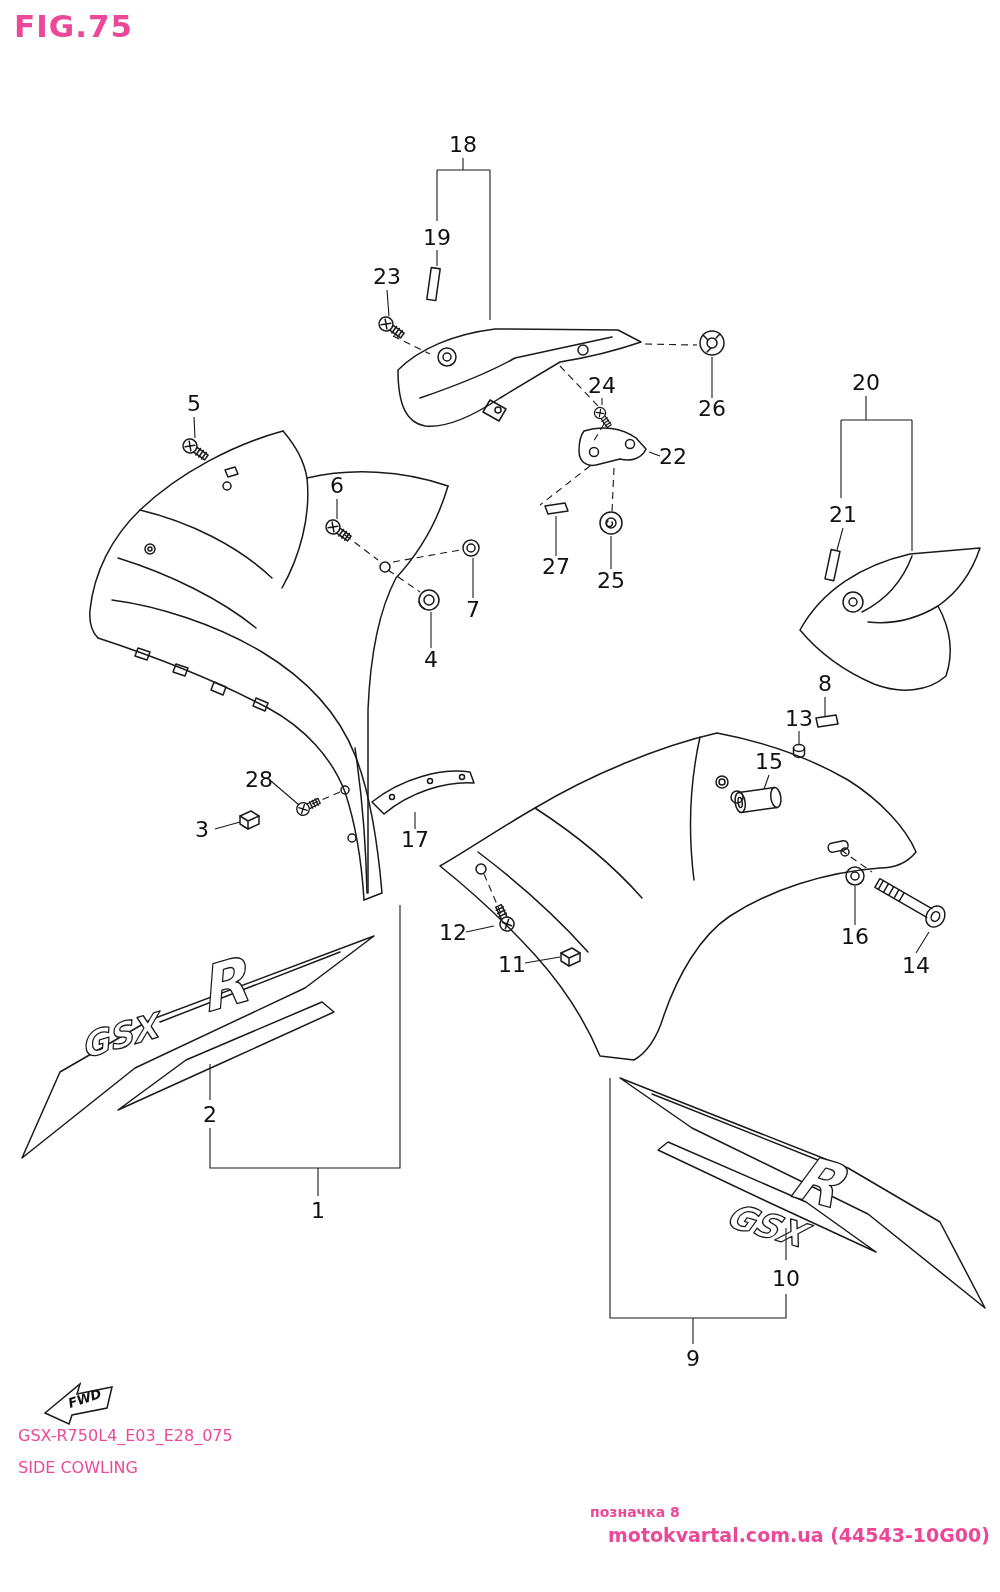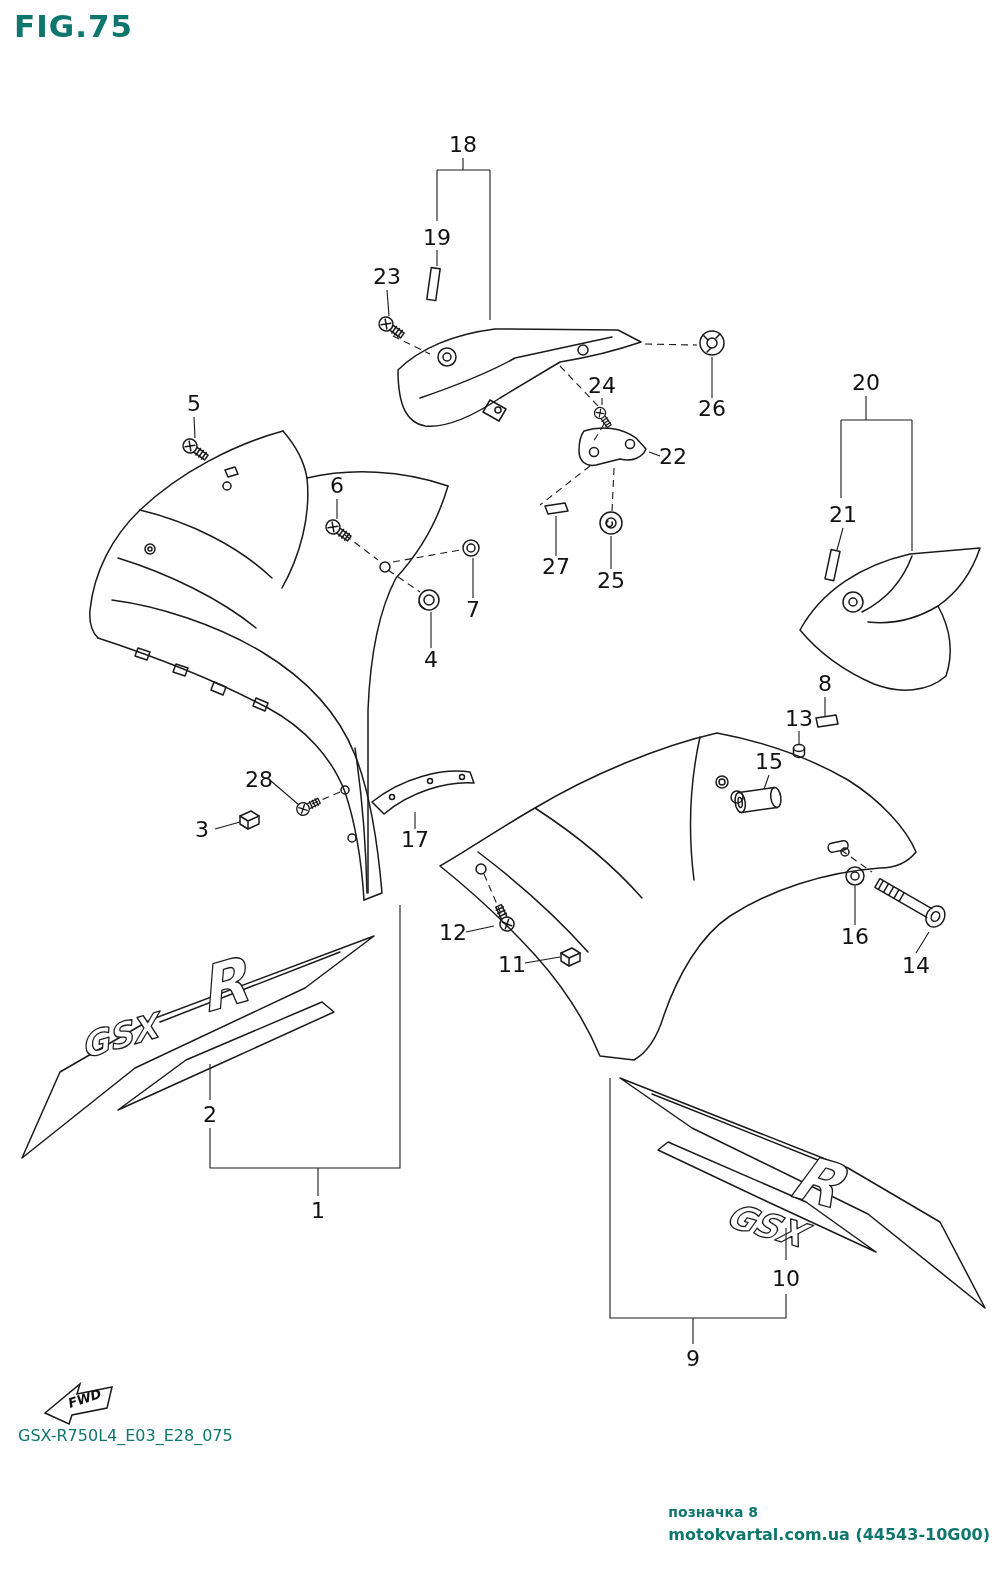--- a/index.html
+++ b/index.html
@@ -1,23 +1,23 @@
 <!DOCTYPE html>
 <html><head>
 <meta charset="utf-8">
 <style>
   html,body{margin:0;padding:0;background:#fff;}
   .page{position:relative;width:1000px;height:1592px;background:#fff;
-        font-family:"DejaVu Sans",sans-serif;color:#0f766e;overflow:hidden;border-radius:15px;}
+        font-family:"DejaVu Sans",sans-serif;color:#ec4899;overflow:hidden;border-radius:15px;}
   .fig-title{position:absolute;left:14px;top:8px;font-size:31px;font-weight:bold;
              letter-spacing:1px;}
   .footer-left{position:absolute;left:18px;top:1420px;font-size:16px;line-height:32px;}
   .footer-right{position:absolute;right:10px;top:1502px;font-weight:bold;}
   .footer-right .small{font-size:14px;line-height:20px;}
-  .footer-right .main{font-size:16px;line-height:26px;}
+  .footer-right .main{font-size:19px;line-height:26px;margin-left:18px;}
   svg{position:absolute;left:0;top:0;}
   .art{stroke:#1a1a1a;stroke-width:1.5;fill:none;stroke-linecap:round;stroke-linejoin:round;}
   .thin{stroke:#1a1a1a;stroke-width:1.1;fill:none;}
   .dash{stroke:#1a1a1a;stroke-width:1.1;fill:none;stroke-dasharray:7 5;}
   .part-label{font-family:"DejaVu Sans",sans-serif;font-size:22px;fill:#111;text-anchor:middle;}
   .decal-letter{font-style:italic;font-weight:bold;fill:#fff;stroke:#1a1a1a;stroke-width:1.3;}
   .fwd-text{font-size:13px;font-weight:bold;font-style:italic;fill:#111;}
 </style>
 </head>
 <body>
@@ -270,20 +270,21 @@
         <text x="916" y="973" class="part-label">14</text>
         <text x="210" y="1122" class="part-label">2</text>
         <text x="318" y="1218" class="part-label">1</text>
         <text x="786" y="1286" class="part-label">10</text>
         <text x="693" y="1366" class="part-label">9</text>
       </g>
   </svg>
 
   <div class="footer-left">
     <div>GSX-R750L4_E03_E28_075</div>
+    <div>SIDE COWLING</div>
   </div>
 
   <div class="footer-right">
     <div class="small">позначка 8</div>
     <div class="main">motokvartal.com.ua (44543-10G00)</div>
   </div>
 
 </div>
 
 </body></html>

